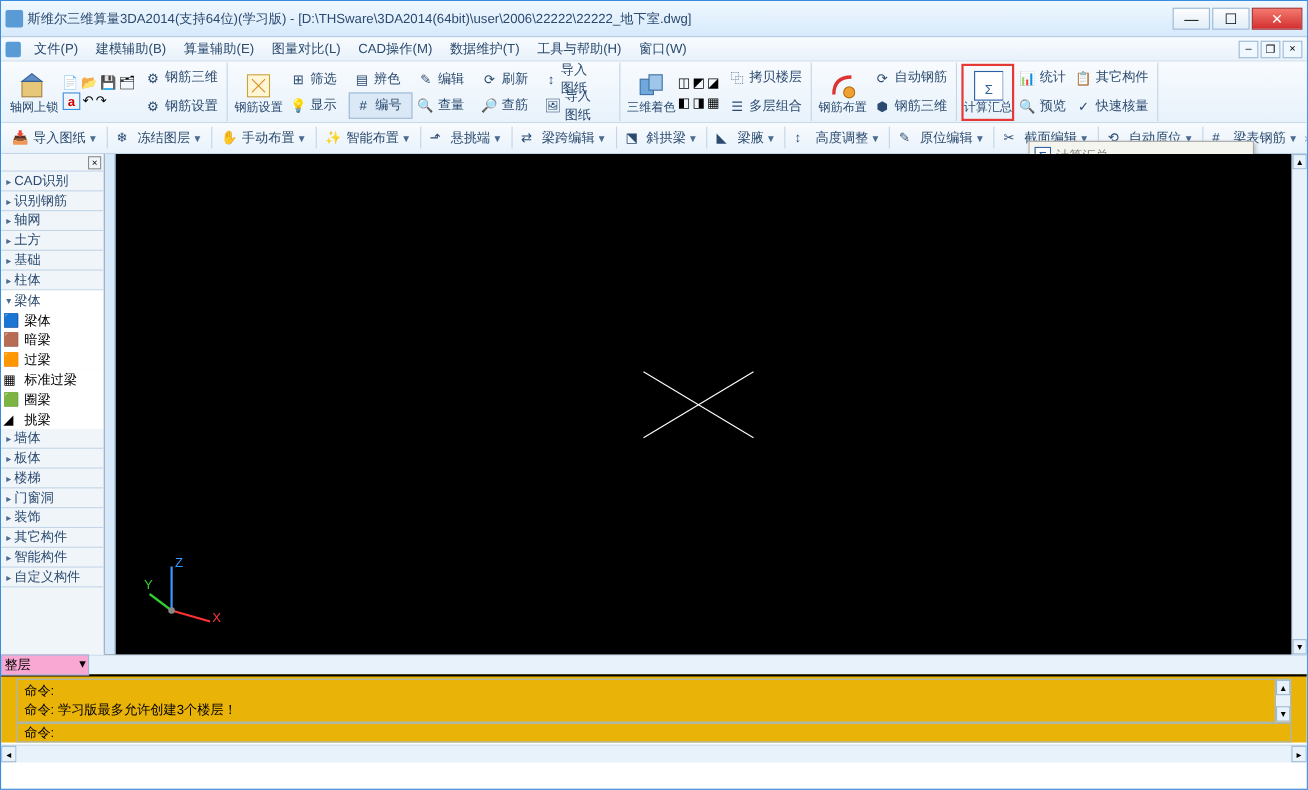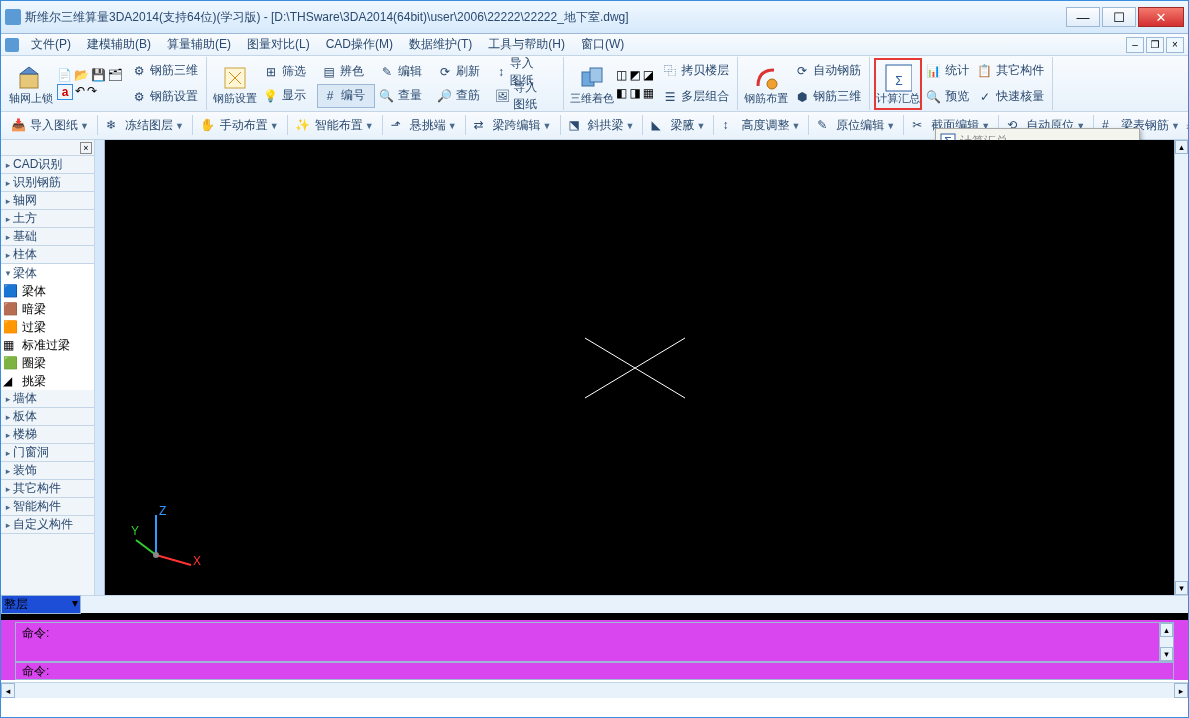--- a/index.html
+++ b/index.html
@@ -55,27 +55,27 @@
 .ruler-left { position:absolute; left:0; top:0; width:10px; height:100%; background:#d6e9fb; border-right:1px solid #9db8d4;}
 .cross { position:absolute; left:50%; top:50%; transform:translate(-50%,-50%); }
 .axis-widget { position:absolute; left:36px; bottom:20px; }
 .sb-right { width:14px; background:#d6e9fb; border-left:1px solid #9db8d4; }
 .scroll-arrow { height:14px; background:#e8f2fb; border:1px solid #9db8d4; display:flex; align-items:center; justify-content:center; font-size:9px;}
 .scroll-track { height: calc(100% - 28px); background:#e8f2fb; }
 
 
 .status-bar { height: 18px; display:flex; align-items:center; border-top:1px solid #c3d5e6; background:#e8f2fb; font-size:12px; }
 .status-coord { width:200px; padding-left:100px; color:#2b4a6f; }
-.status-combo { width:80px; background:#1d4ed8; border:1px solid #9db8d4; padding:0 2px; display:flex; justify-content:space-between; }
+.status-combo { width:80px; background:#f9a8d4; border:1px solid #9db8d4; padding:0 2px; display:flex; justify-content:space-between; }
 .status-toggles { display:flex; margin-left:10px; }
 .st-btn { padding: 0 5px; border:1px solid #9db8d4; margin-left:-1px; background:#f8fbfe; }
 .st-btn.on { background:#cfe2f3; }
 
 
-.cmd-area { border-top:7px solid #000000; background:#d946ef; }
+.cmd-area { border-top:2px solid #000000; background:#eab308; }
 .cmd-hist { height:40px; overflow:auto; padding:2px 6px; border:1px solid #9db8d4; margin:2px 14px 0 14px; position:relative;}
 .cmd-hist-vsb{ position:absolute; right:0; top:0; width:14px; height:100%; background:#e8f2fb; border-left:1px solid #9db8d4;}
 .cmd-line { height:18px; border:1px solid #9db8d4; margin:0 14px 2px 14px; padding:0 6px; display:flex; align-items:center; }
 .bottom-sb { height:16px; background:#e8f2fb; border-top:1px solid #c3d5e6; display:flex;}
 .sb-l { width:14px; border:1px solid #9db8d4; display:flex; align-items:center; justify-content:center; font-size:9px;}
 .sb-track { flex:1; background:#e8f2fb;}
 </style>
 </head>
 <body>
 
@@ -390,20 +390,21 @@
 <div class="status-bar">
   <div class="status-combo">
       <span>整层</span>
       <span>▾</span>
     </div>
 </div>
 
 <div class="cmd-area">
   <div class="cmd-hist">
     <div>命令:</div>
+    <div>命令: 学习版最多允许创建3个楼层！</div>
     <div class="cmd-hist-vsb">
        <div class="scroll-arrow">▴</div>
        <div class="scroll-arrow" style="position:absolute;bottom:0;width:100%">▾</div>
     </div>
   </div>
   <div class="cmd-line">
       <span>命令:</span>
     </div>
 </div>
 <div class="bottom-sb">

